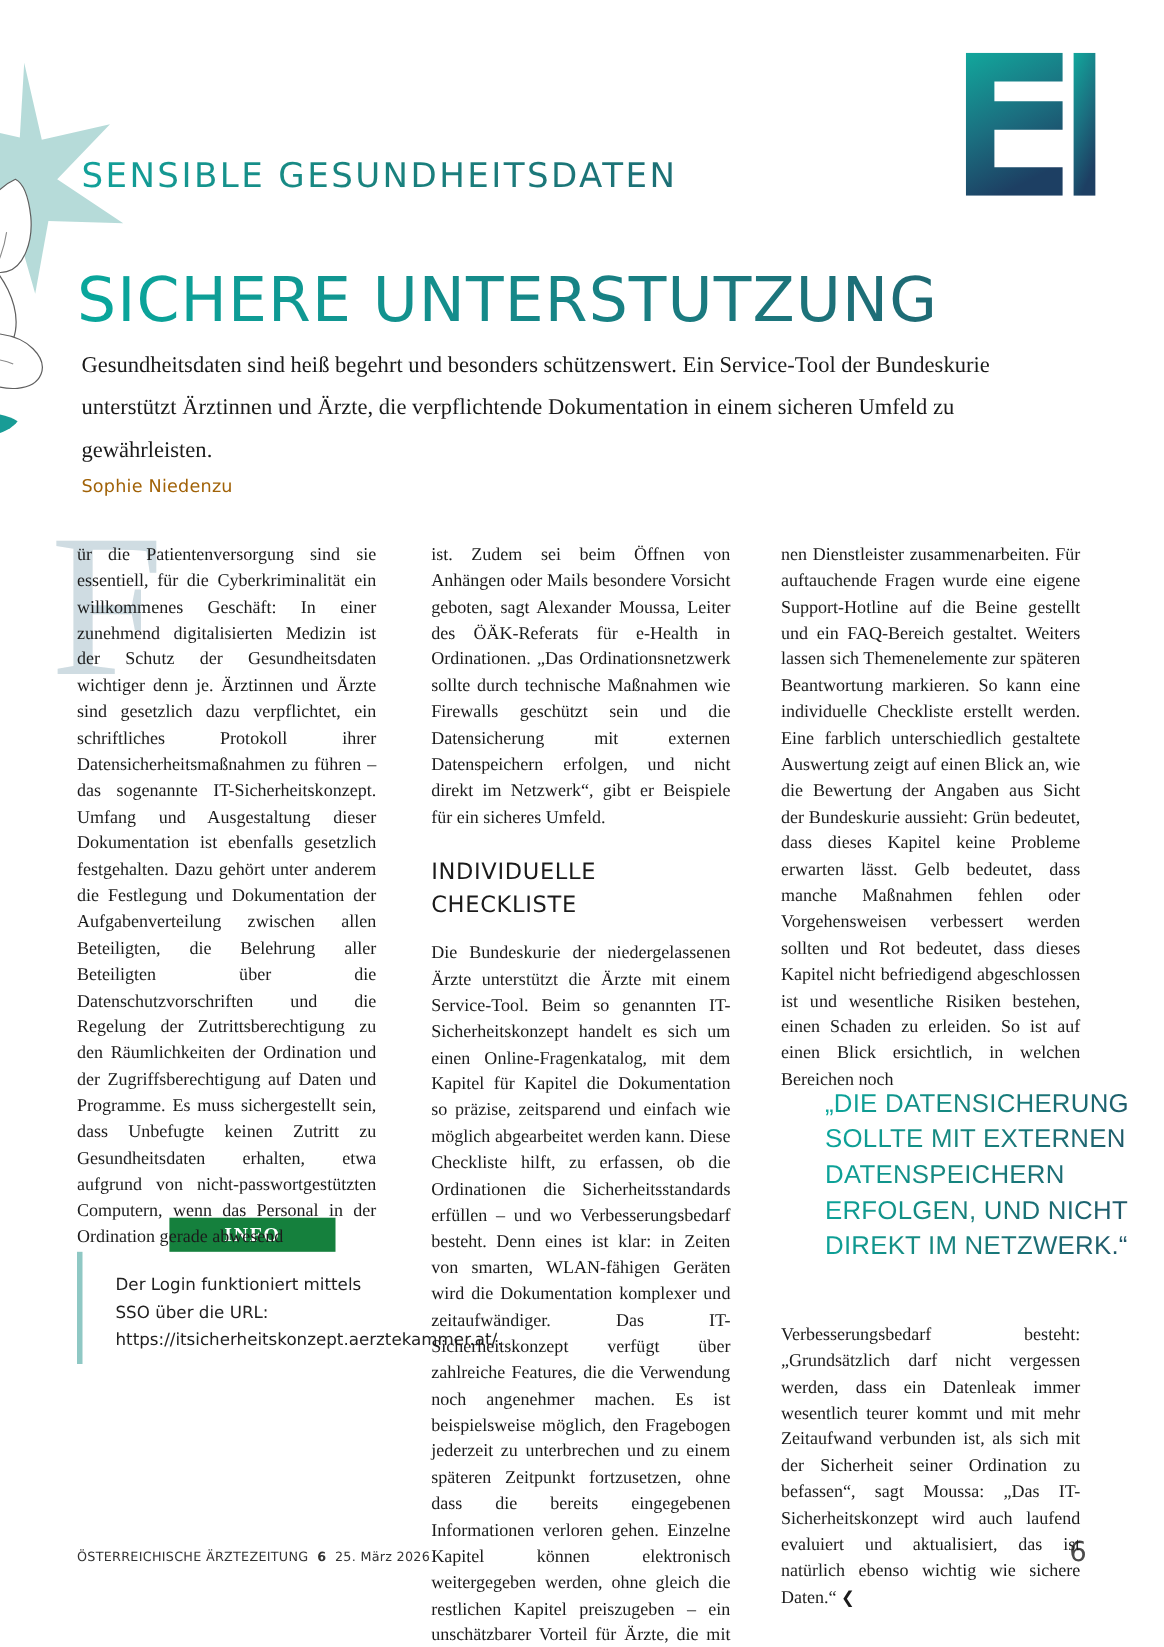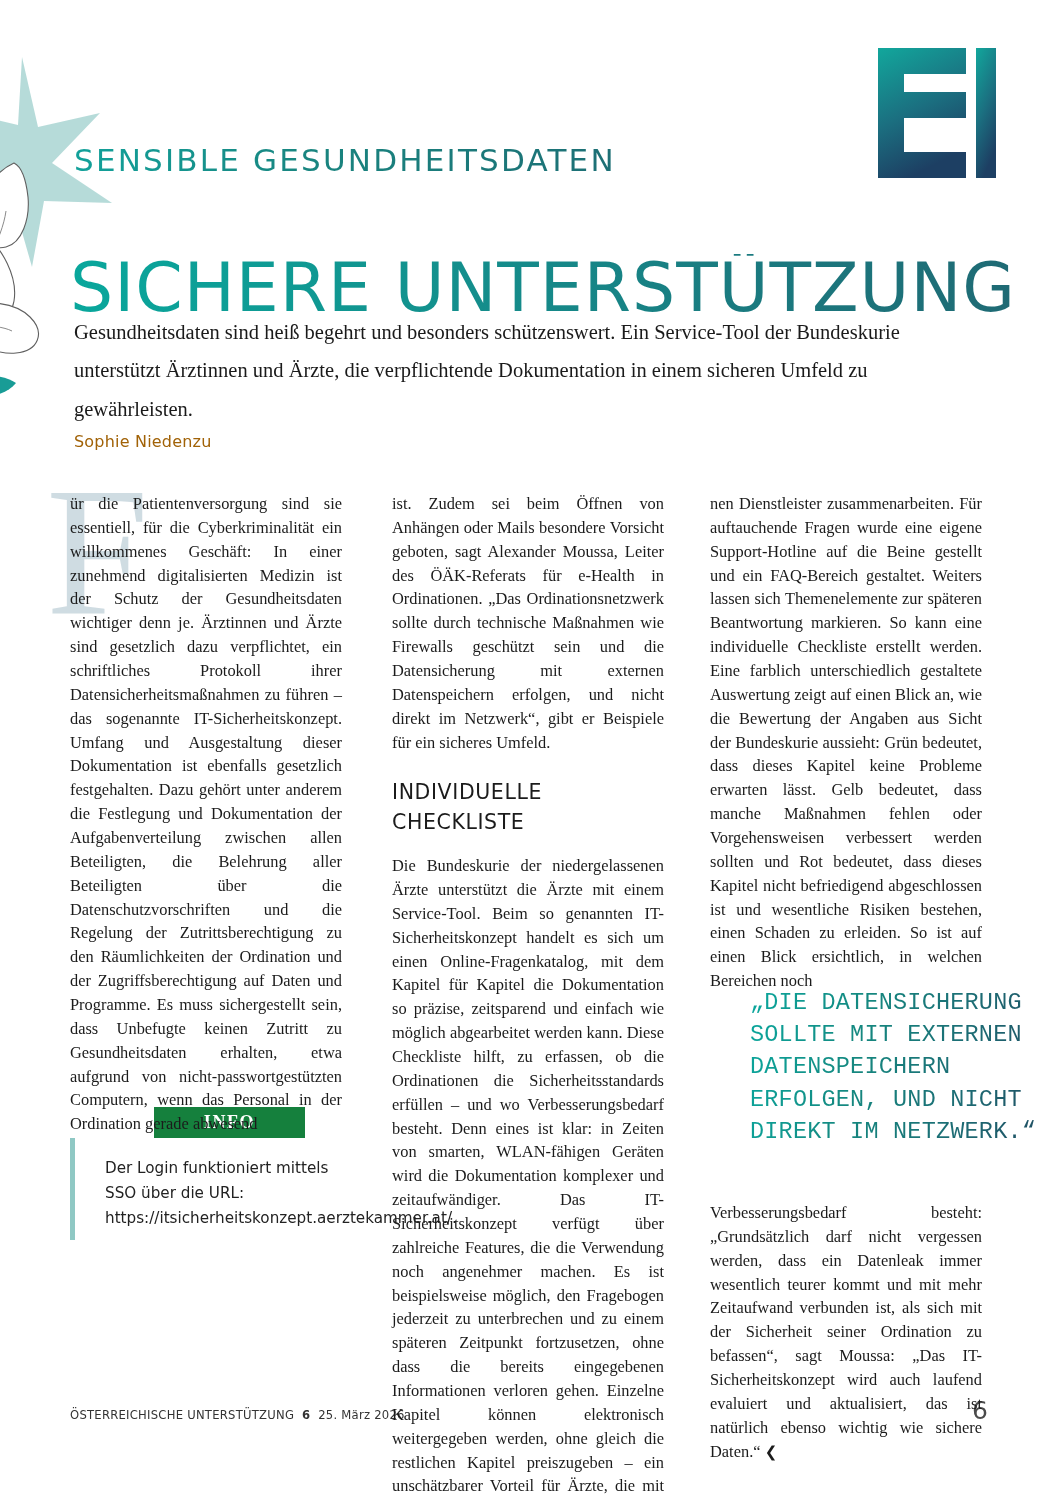--- a/index.html
+++ b/index.html
@@ -39,21 +39,21 @@
     -webkit-background-clip: text;
     background-clip: text;
     color: transparent;
     white-space: nowrap;
   }
   .headline {
     position: absolute;
     left: 70px;
     top: 208px;
     font-family: "DejaVu Sans", sans-serif;
-    font-size: 68px;
+    font-size: 56px;
     font-weight: 400;
     letter-spacing: 1px;
     line-height: 1;
     background: linear-gradient(90deg, #09a79c 0%, #12938f 35%, #1a7b80 70%, #1f6a74 100%);
     -webkit-background-clip: text;
     background-clip: text;
     color: transparent;
     white-space: nowrap;
   }
 
@@ -175,21 +175,21 @@
   }
   .info-body p { margin: 0; }
   .info-body p + p { margin-top: 16px; }
 
   
   .pullquote {
     position: absolute;
     left: 710px;
     top: 963px;
     width: 290px;
-    font-family: Liberation Mono, monospace;
+    font-family: Liberation Sans, sans-serif;
     font-size: 23.5px;
     line-height: 1.38;
     letter-spacing: .2px;
     font-weight: 500;
     background: linear-gradient(100deg, #0aa79d 0%, #15877f 38%, #1c6c74 72%, #204f63 100%);
     -webkit-background-clip: text;
     background-clip: text;
     color: transparent;
   }
 
@@ -275,18 +275,18 @@
   <div class="col col3">
     <p>nen Dienstleister zusammenarbeiten. Für auftauchende Fragen wurde eine eigene Support-Hotline auf die Beine gestellt und ein FAQ-Bereich gestaltet. Weiters lassen sich Themenelemente zur späteren Beantwortung markieren. So kann eine individuelle Checkliste erstellt werden. Eine farblich unterschiedlich gestaltete Auswertung zeigt auf einen Blick an, wie die Bewertung der Angaben aus Sicht der Bundeskurie aussieht: Grün bedeutet, dass dieses Kapitel keine Probleme erwarten lässt. Gelb bedeutet, dass manche Maßnahmen fehlen oder Vorgehensweisen verbessert werden sollten und Rot bedeutet, dass dieses Kapitel nicht befriedigend abgeschlossen ist und wesentliche Risiken bestehen, einen Schaden zu erleiden. So ist auf einen Blick ersichtlich, in welchen Bereichen noch</p>
     <div style="height:208px"></div>
     <p><span>Verbesserungsbedarf besteht: „Grundsätzlich darf nicht vergessen werden, dass ein Datenleak immer wesentlich teurer kommt und mit mehr Zeitaufwand verbunden ist, als sich mit der Sicherheit seiner Ordination zu befassen“, sagt Moussa: „Das IT-Sicherheitskonzept wird auch laufend evaluiert und aktualisiert, das ist natürlich ebenso wichtig wie sichere Daten.“</span> <span class="endmark">❮</span></p>
   </div>
 
   <blockquote class="pullquote">„DIE DATENSICHERUNG SOLLTE MIT EXTERNEN DATENSPEICHERN ERFOLGEN, UND NICHT DIREKT IM NETZWERK.“</blockquote>
 
   <div class="footer">
     <div class="footer-left">
-      <span>ÖSTERREICHISCHE UNTERSTÜTZUNG</span>&nbsp;&nbsp;<b>6</b>&nbsp;&nbsp;<span>25. März 2026</span>
+      <span>ÖSTERREICHISCHE ÄRZTEZEITUNG</span>&nbsp;&nbsp;<b>6</b>&nbsp;&nbsp;<span>25. März 2026</span>
     </div>
     <div class="footer-page">6</div>
   </div>
 
 </div>
 
 </body></html>

